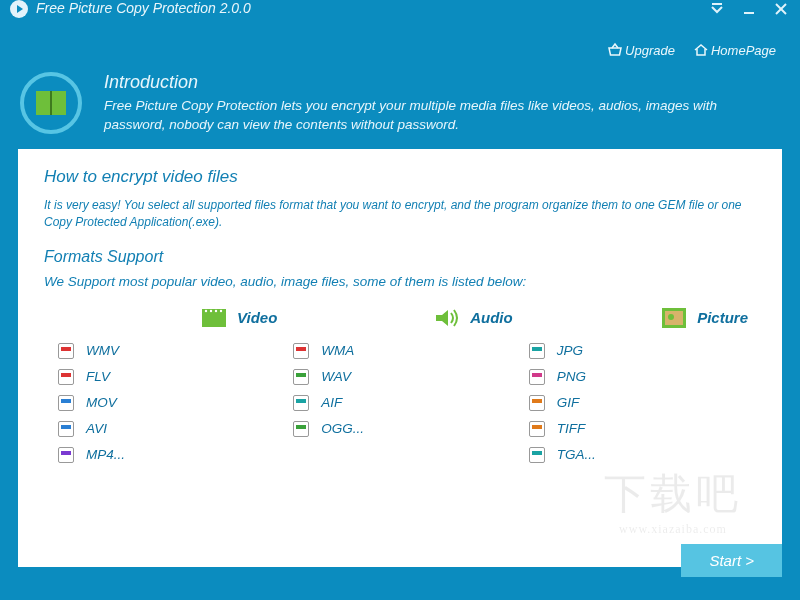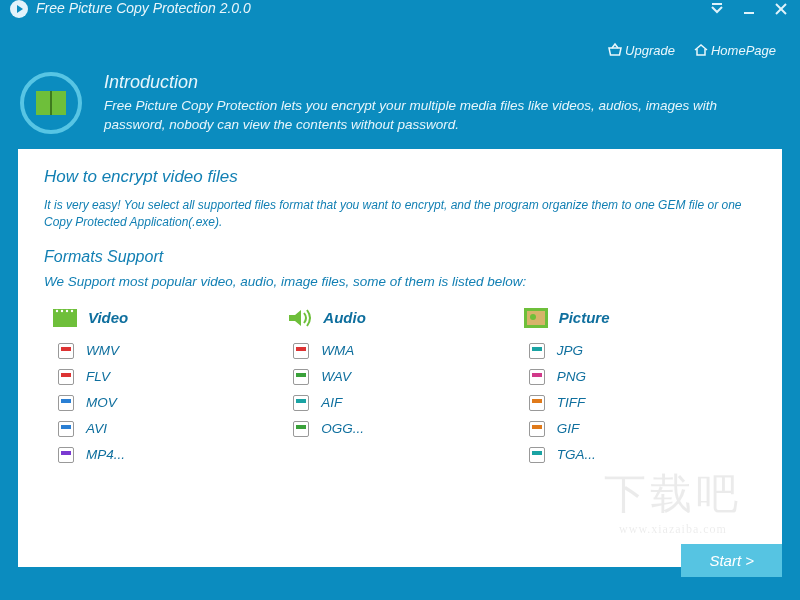--- a/index.html
+++ b/index.html
@@ -44,21 +44,21 @@
     background:#ffffff; margin: 0 18px; height: 418px; padding: 18px 26px; color:#4a4a4a;
     position:relative;
   }
   .card h3 { color:#117fb3; font-size:17px; font-weight:500; margin-bottom:10px; }
   .card p { color:#117fb3; font-size:12px; line-height:1.45; margin-bottom:16px; }
   .card h4 { color:#117fb3; font-size:16px; font-weight:500; margin: 8px 0 8px; }
   .card .sub { color:#117fb3; font-size:13.5px; margin-bottom:18px; }
 
   .columns { display:flex; gap:10px; padding: 0 8px; }
   .col { flex:1; }
-  .col-h { display:flex; align-items:center; gap:10px; color:#0f6f9e; font-size:15px; font-weight:600; margin-bottom:14px; }
+  .col-h { display:flex; align-items:center; gap:10px; color:#0f6f9e; font-size:15px; font-weight:600; margin-bottom:14px;justify-content:flex-end; }
   .col-h .cat-icon { width:26px; height:22px; display:inline-block; }
   .row { display:flex; align-items:center; gap:12px; color:#0f6f9e; font-size:13.5px; margin-bottom:10px; font-weight:500; padding-left:6px;}
   .row .fi { width:16px; height:16px; display:inline-block; }
 
   .footer { position:absolute; right:18px; bottom:0; height:56px; display:flex; align-items:flex-start; }
   .start-btn {
     background:#56c4e2; color:#ffffff; font-size:15px; padding:8px 28px; cursor:pointer;
     font-style: italic; display:flex; align-items:center; gap:8px;
   }
 
@@ -208,25 +208,25 @@
       <div class="row">
           <span class="fi teal"></span>
           <span>JPG</span>
         </div>
       <div class="row">
           <span class="fi pink"></span>
           <span>PNG</span>
         </div>
       <div class="row">
           <span class="fi orange"></span>
+          <span>GIF</span>
+        </div>
+      <div class="row">
+          <span class="fi orange"></span>
           <span>TIFF</span>
-        </div>
-      <div class="row">
-          <span class="fi orange"></span>
-          <span>GIF</span>
         </div>
       <div class="row">
           <span class="fi teal"></span>
           <span>TGA...</span>
         </div>
     </div>
   </div>
 
   <div class="watermark">下载吧<small>www.xiazaiba.com</small></div>
 </div>

